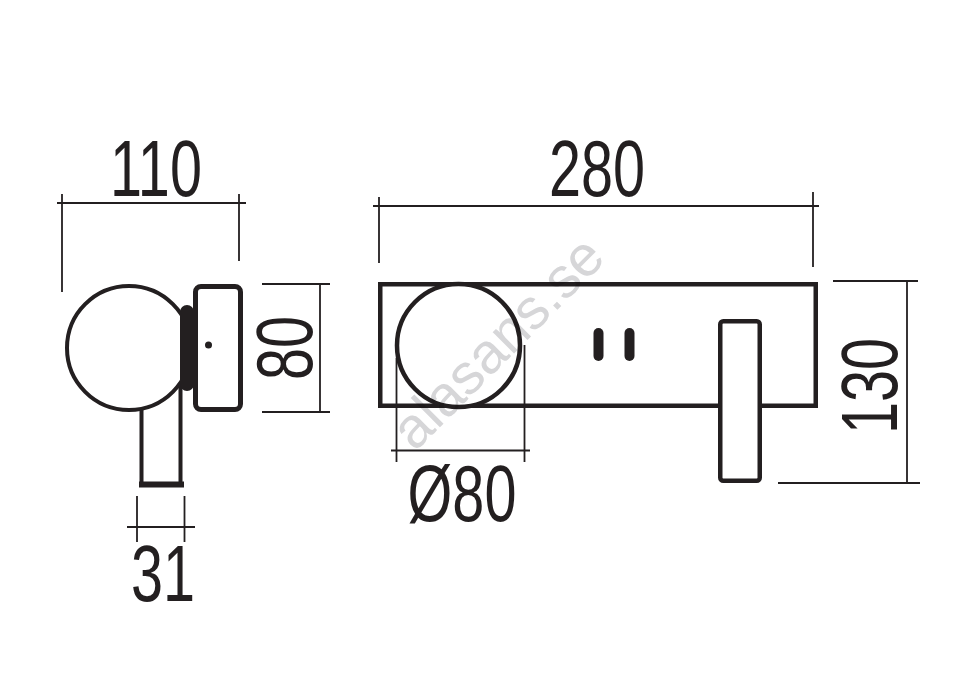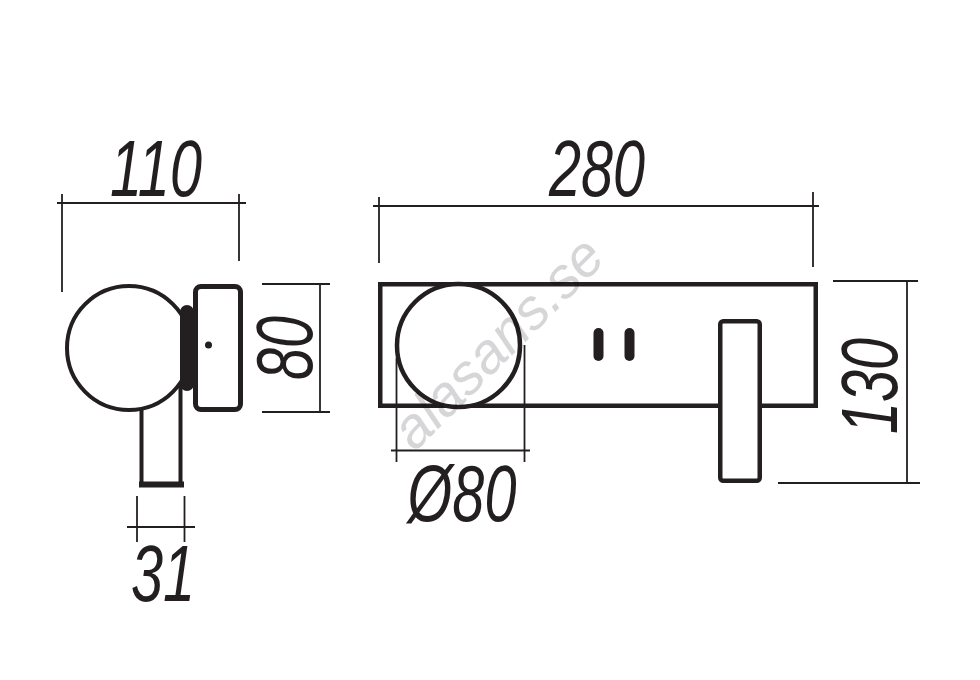--- a/index.html
+++ b/index.html
@@ -7,21 +7,20 @@
     --wm:#d6d6d8;
     --bg:#ffffff;
   }
   html,body{margin:0;padding:0;background:var(--bg);}
   .canvas{
     position:relative;
     width:980px;height:680px;
     background:var(--bg);
     overflow:hidden;
     font-family:"Liberation Sans", sans-serif;
-    font-style:italic;
   }
   svg{display:block;}
   .outline{fill:#ffffff;stroke:var(--line);}
   .solid{fill:var(--line);stroke:none;}
   .dim{stroke:var(--line);stroke-width:1.8;fill:none;}
   .dim-text{
     font-family:"Liberation Sans", sans-serif;
     font-size:80px;
     font-weight:400;
     fill:var(--line);

